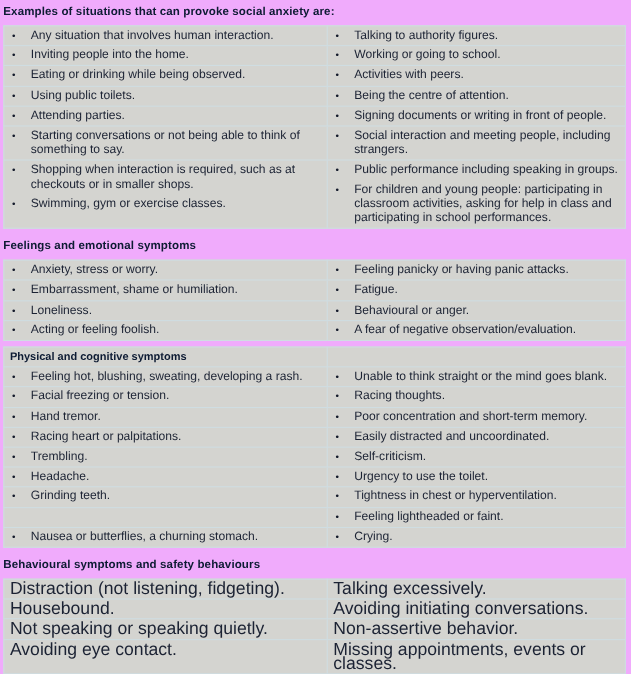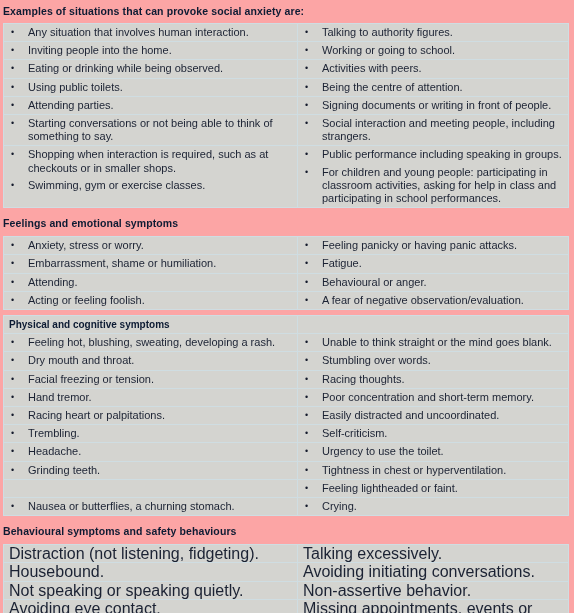--- a/index.html
+++ b/index.html
@@ -12,21 +12,21 @@
     height: 613px;
     background: #d4d4d0;
     font-family: "Liberation Sans", sans-serif;
     color: #1a1a2e;
     overflow: hidden;
   }
   .page {
     width: 574px;
     height: 613px;
     position: relative;
-    background: #fca5a5;
+    background: #f0abfc;
     box-sizing: border-box;
   }
 
   
   .section-heading {
     font-size: 10.5px;
     font-weight: bold;
     color: #0d1b33;
     padding: 0 0 0 3px;
     line-height: 13px;
@@ -243,21 +243,21 @@
           </td>
           <td>
             <ul class="blist">
               <li>Fatigue.</li>
             </ul>
           </td>
         </tr>
         <tr>
           <td>
             <ul class="blist">
-              <li>Attending.</li>
+              <li>Loneliness.</li>
             </ul>
           </td>
           <td>
             <ul class="blist">
               <li>Behavioural or anger.</li>
             </ul>
           </td>
         </tr>
         <tr>
           <td>
@@ -298,32 +298,20 @@
           </td>
           <td>
             <ul class="blist">
               <li>Unable to think straight or the mind goes blank.</li>
             </ul>
           </td>
         </tr>
         <tr>
           <td>
             <ul class="blist">
-              <li>Dry mouth and throat.</li>
-            </ul>
-          </td>
-          <td>
-            <ul class="blist">
-              <li>Stumbling over words.</li>
-            </ul>
-          </td>
-        </tr>
-        <tr>
-          <td>
-            <ul class="blist">
               <li>Facial freezing or tension.</li>
             </ul>
           </td>
           <td>
             <ul class="blist">
               <li>Racing thoughts.</li>
             </ul>
           </td>
         </tr>
         <tr>

